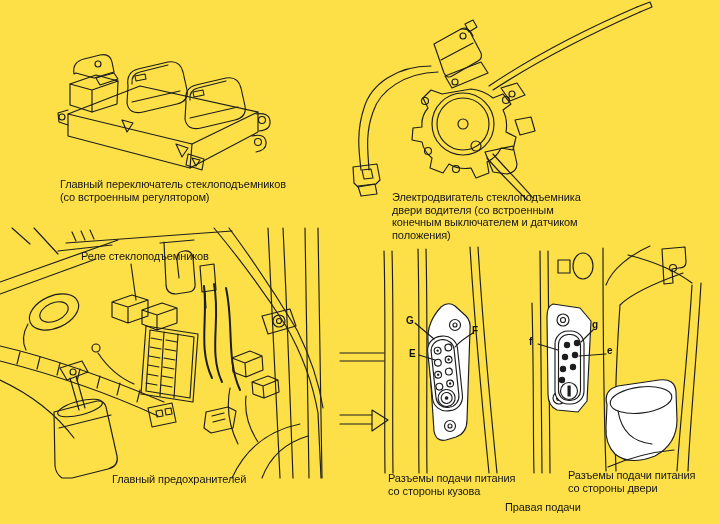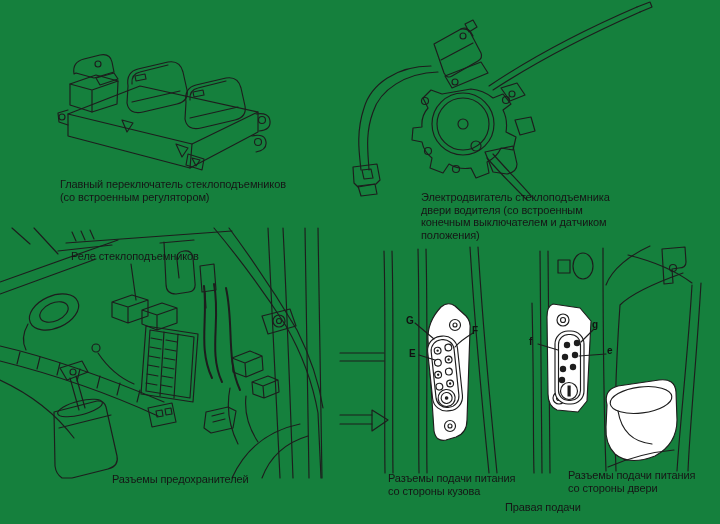--- a/index.html
+++ b/index.html
@@ -1,16 +1,16 @@
 <!DOCTYPE html>
 <html><head>
 <meta charset="utf-8">
 <style>
   html,body{margin:0;padding:0;background:#fff;}
-  #page{position:relative;width:720px;height:524px;background:#15803d;overflow:hidden;
+  #page{position:relative;width:720px;height:524px;background:#fde047;overflow:hidden;
         font-family:"Liberation Sans",sans-serif;color:#1a1a1a;}
   svg{position:absolute;overflow:visible;}
   svg .ln{fill:none;stroke:#1d1d1d;stroke-width:1.15;stroke-linecap:round;stroke-linejoin:round;}
   svg .wh{fill:#ffffff;stroke:#1d1d1d;stroke-width:1.15;stroke-linejoin:round;}
   svg .fl{fill:#1d1d1d;stroke:none;}
   svg .thick{stroke-width:2;}
   .cap{position:absolute;font-size:11px;line-height:12.5px;white-space:pre-line;
        letter-spacing:-0.1px;color:#161616;}
   .pin{position:absolute;font-size:10px;font-weight:bold;color:#111;line-height:10px;}
 </style>
@@ -238,28 +238,28 @@
       <path class="wh" d="M267,162 Q263,147 278,143 L319,137 Q335,135 336,149 L337,177 Q337,201 315,213 Q289,223 275,211 Q265,201 266,184 Z"></path>
       <ellipse transform="rotate(-7 301 157)" cx="301" cy="157" rx="31" ry="13"></ellipse>
       <path d="M278,168 Q283,198 312,201"></path>
       <path d="M268,224 Q300,210 334,207"></path>
     </g>
   </svg>
 
   <div class="cap" style="left:60px;top:178px;">Главный переключатель стеклоподъемников
 (со встроенным регулятором)</div>
 
-  <div class="cap" style="left:392px;top:191px;margin-left:29px;">Электродвигатель стеклоподъемника
+  <div class="cap" style="left:392px;top:191px;">Электродвигатель стеклоподъемника
 двери водителя  (со встроенным
 конечным выключателем и датчиком
 положения)</div>
 
-  <div class="cap" style="left:71px;top:250px;">Реле стеклоподъемников</div>
-
-  <div class="cap" style="left:112px;top:473px;">Разъемы предохранителей</div>
+  <div class="cap" style="left:81px;top:250px;">Реле стеклоподъемников</div>
+
+  <div class="cap" style="left:112px;top:473px;">Главный предохранителей</div>
 
   <div class="cap" style="left:388px;top:472px;">Разъемы подачи питания
 со стороны кузова</div>
 
   <div class="cap" style="left:568px;top:469px;">Разъемы подачи питания
 со стороны двери</div>
 
   <div class="cap" style="left:505px;top:501px;">Правая подачи</div>
 
   <span class="pin" style="left:406px;top:316px;">G</span>

